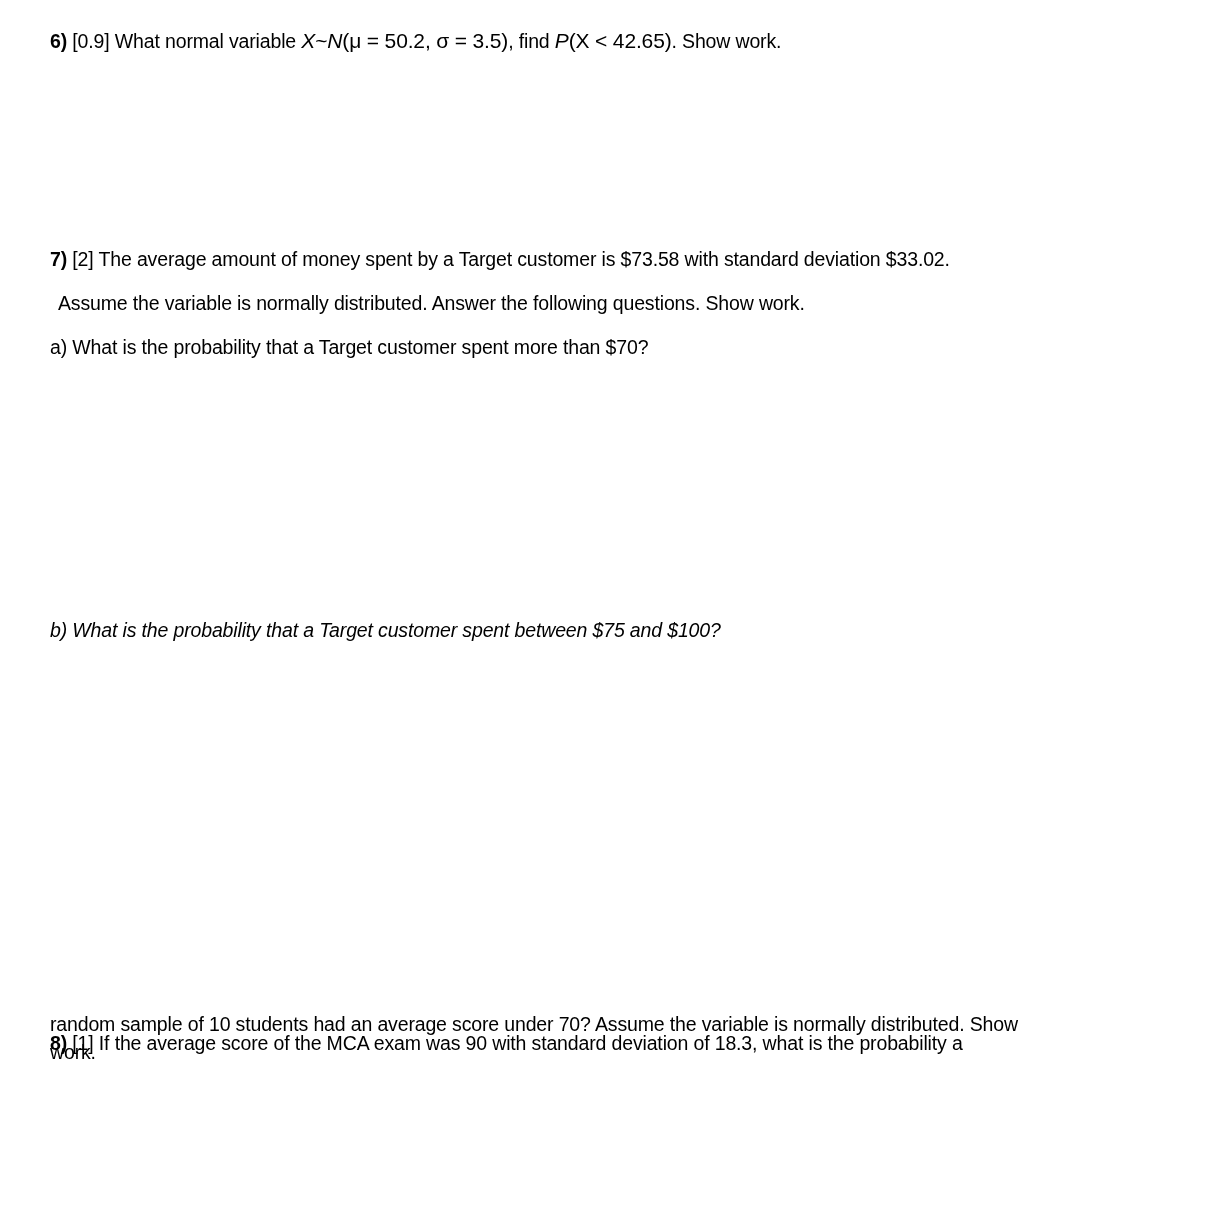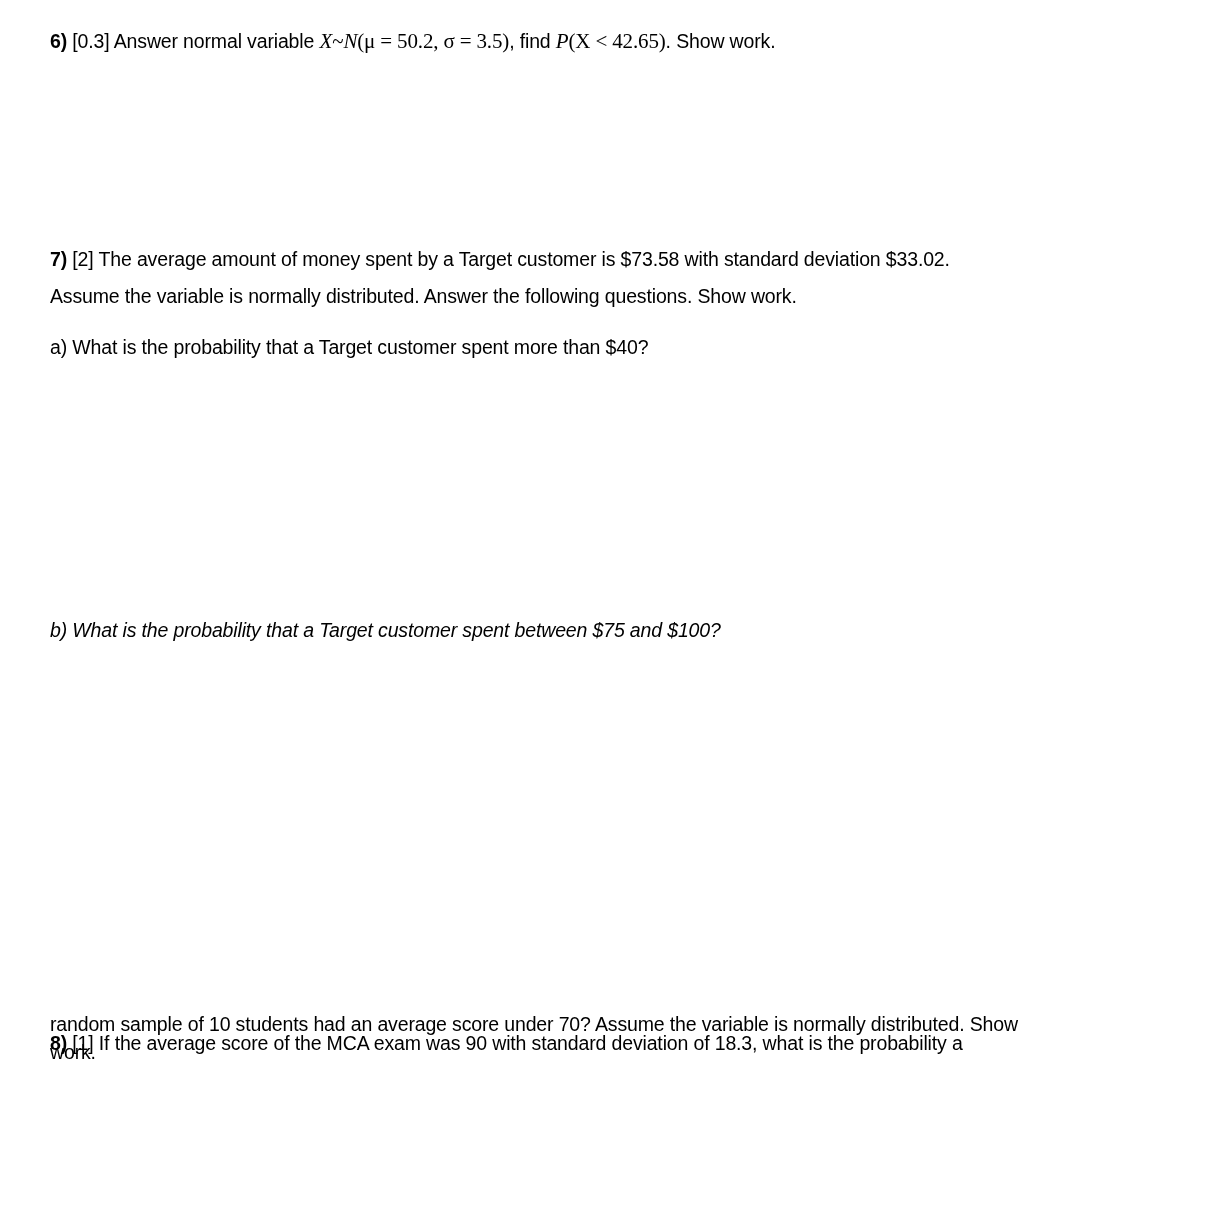--- a/index.html
+++ b/index.html
@@ -18,46 +18,46 @@
     .line {
       position: absolute;
       left: 50px;
       font-size: 19.5px;
       line-height: 24px;
       white-space: nowrap;
       letter-spacing: -0.15px;
     }
     .num { font-weight: bold; }
     .math {
-      font-family: Liberation Serif, serif;
+      font-family: Liberation Sans, sans-serif;
       font-size: 21px;
     }
     .math i { font-style: italic; }
   </style>
 </head>
 <body>
 
 <div class="line" style="top:29px;">
   <span class="num">6)</span>
-  <span>[0.3]</span>
-  <span>Answer normal variable</span>
+  <span>[0.9]</span>
+  <span>What normal variable</span>
   <span class="math"><i>X</i><span>~</span><i>N</i><span>(μ = 50.2, σ = 3.5)</span></span><span>, find</span>
   <span class="math"><i>P</i><span>(X &lt; 42.65)</span></span><span>. Show work.</span>
 </div>
 
 <div class="line" style="top:247px;">
   <span class="num">7)</span>
   <span>[2]</span>
   <span>The average amount of money spent by a Target customer is $73.58 with standard deviation $33.02.</span>
 </div>
-<div class="line" style="top:284px;">Assume the variable is normally distributed.  Answer the following questions. Show work.</div>
+<div class="line" style="top:291px;margin-left:8px;">Assume the variable is normally distributed.  Answer the following questions. Show work.</div>
 
 <div class="line" style="top:335px;">
   <span>a)</span>
-  <span>What is the probability that a Target customer spent more than $40?</span>
+  <span>What is the probability that a Target customer spent more than $70?</span>
 </div>
 
 <div class="line" style="top:618px;font-style:italic;">
   <span>b)</span>
   <span>What is the probability that a Target customer spent between $75 and $100?</span>
 </div>
 
 <div class="line" style="top:1031px;">
   <span class="num">8)</span>
   <span>[1]</span>

